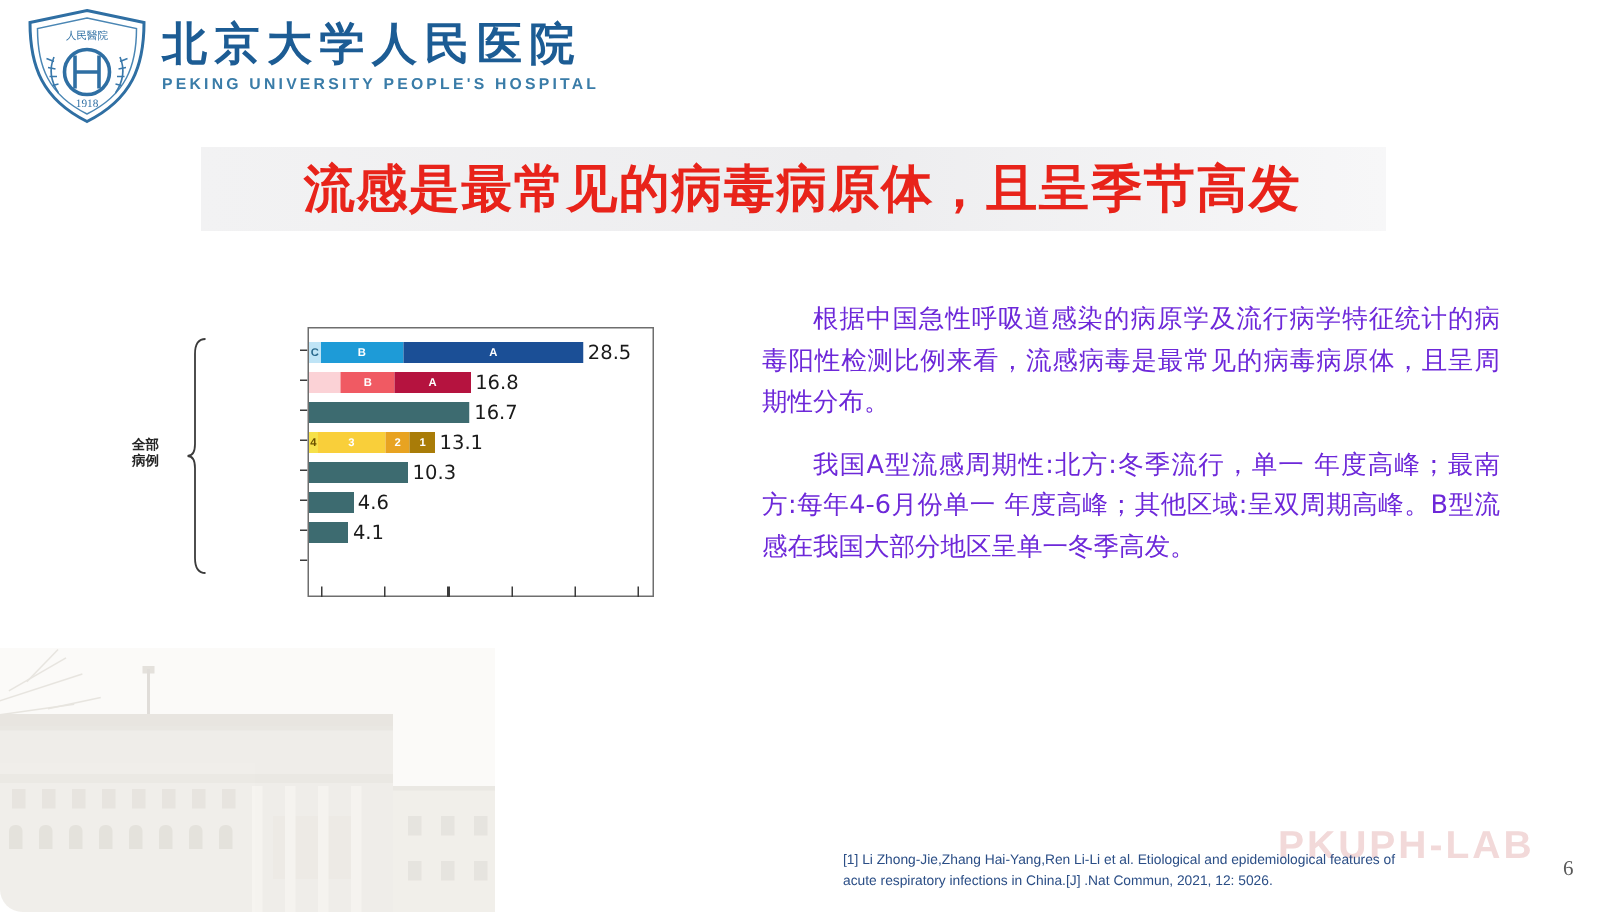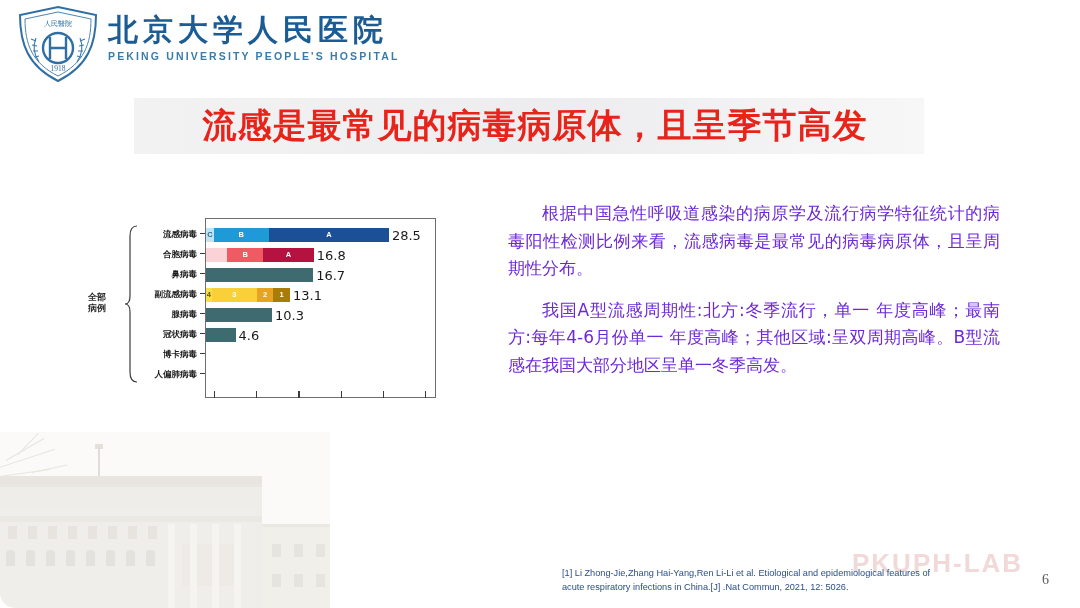--- a/index.html
+++ b/index.html
@@ -272,30 +272,20 @@
       <div>全部</div>
       <div>病例</div>
     </div>
 
     <div class="brace">
       <svg width="14" height="160" viewBox="0 0 14 160">
         <path d="M13 2 Q6 2 6 12 L6 72 Q6 80 1 80 Q6 80 6 88 L6 148 Q6 158 13 158" fill="none" stroke="#3b3b3b" stroke-width="1.2"></path>
       </svg>
     </div>
 
-    <div class="cat-labels">
-      <div class="cat-label">流感病毒</div>
-      <div class="cat-label">合胞病毒</div>
-      <div class="cat-label">鼻病毒</div>
-      <div class="cat-label">副流感病毒</div>
-      <div class="cat-label">腺病毒</div>
-      <div class="cat-label">冠状病毒</div>
-      <div class="cat-label">博卡病毒</div>
-      <div class="cat-label">人偏肺病毒</div>
-    </div>
 
     <div class="tickmarks">
       <div class="tickmark"></div>
         <div class="tickmark"></div>
       <div class="tickmark"></div>
         <div class="tickmark"></div>
       <div class="tickmark"></div>
         <div class="tickmark"></div>
       <div class="tickmark"></div>
         <div class="tickmark"></div>
@@ -338,20 +328,26 @@
             <div class="bar" style="width: 66.0917px;">
               <div class="seg" style="width: 66.0917px; background: rgb(61, 107, 112); color: rgb(255, 255, 255);"></div>
             </div>
             <span class="val">10.3</span>
           </div>
           <div class="row">
             <div class="bar" style="width: 29.5167px;">
               <div class="seg" style="width: 29.5167px; background: rgb(61, 107, 112); color: rgb(255, 255, 255);"></div>
             </div>
             <span class="val">4.6</span>
+          </div>
+          <div class="row">
+            <div class="bar" style="width: 26.3083px;">
+              <div class="seg" style="width: 26.3083px; background: rgb(61, 107, 112); color: rgb(255, 255, 255);"></div>
+            </div>
+            <span class="val">4.1</span>
           </div>
         </div>
       <div class="axis-ticks" id="axis-ticks">
           <div class="axis-tick" style="left: 8px;"></div>
           <div class="axis-tick" style="left: 50.2px;"></div>
           <div class="axis-tick" style="left: 92.4px;"></div>
           <div class="axis-tick" style="left: 134.6px;"></div>
           <div class="axis-tick" style="left: 176.8px;"></div>
           <div class="axis-tick" style="left: 219px;"></div>
         </div>

